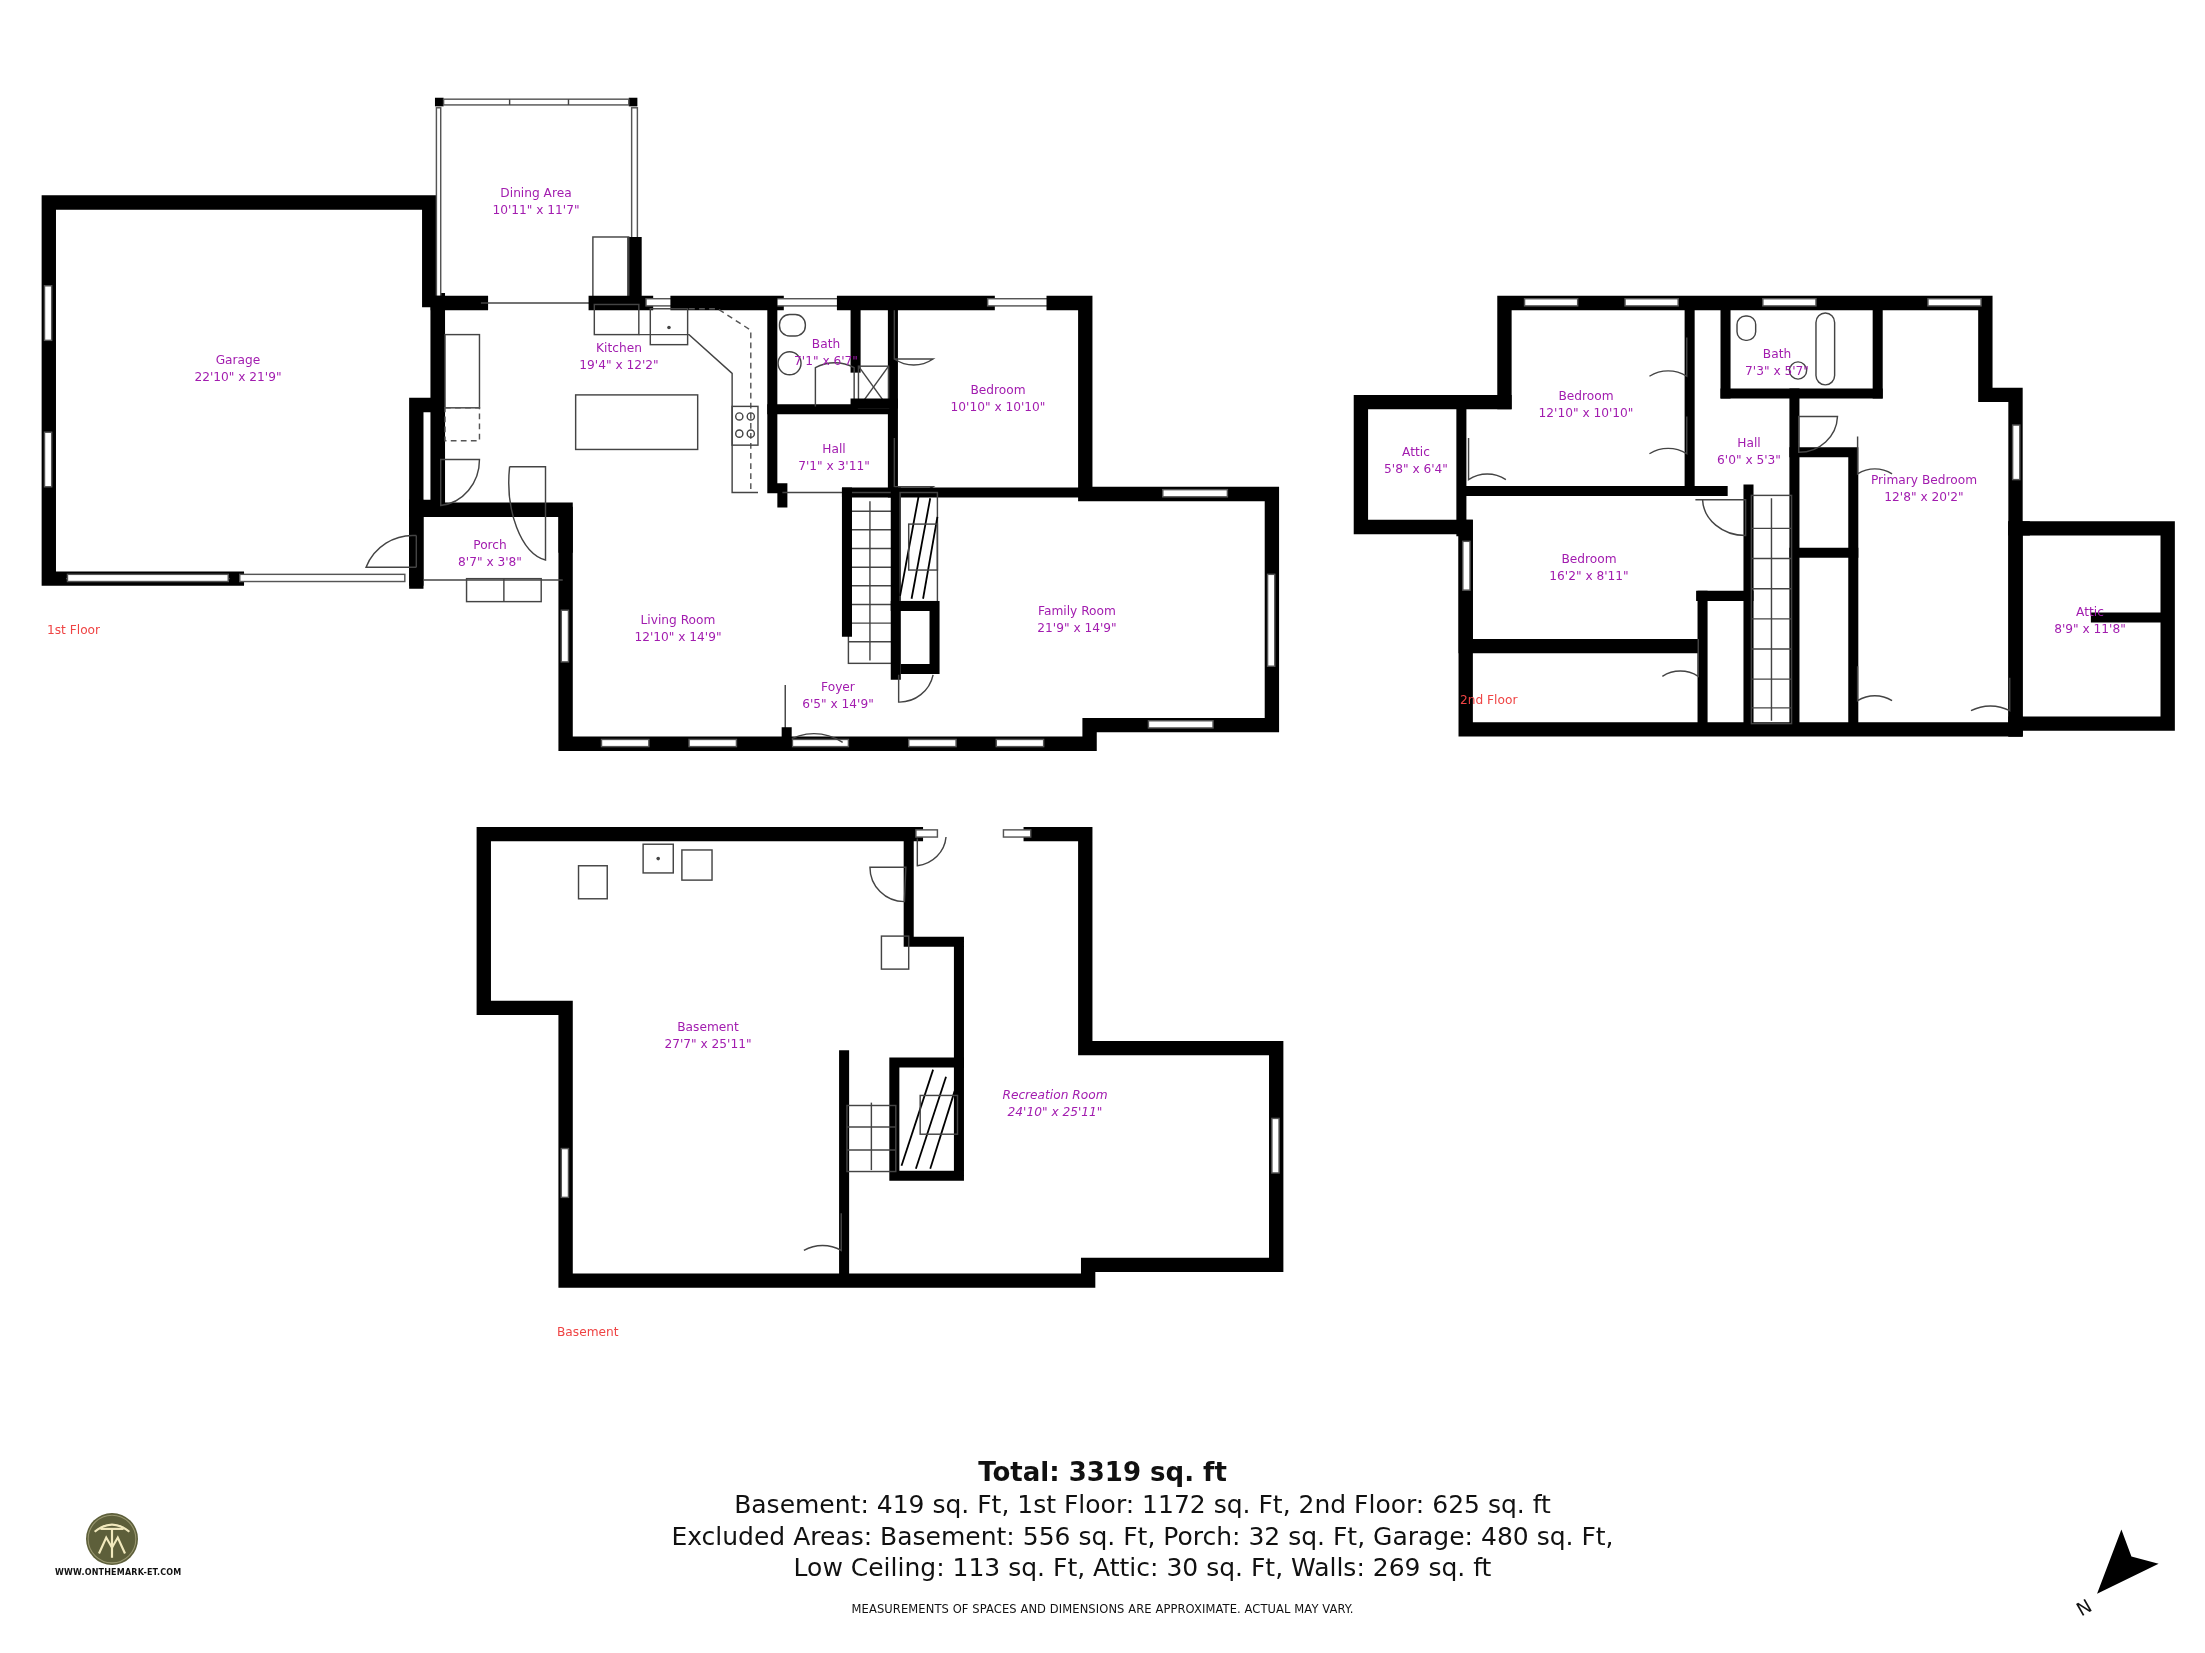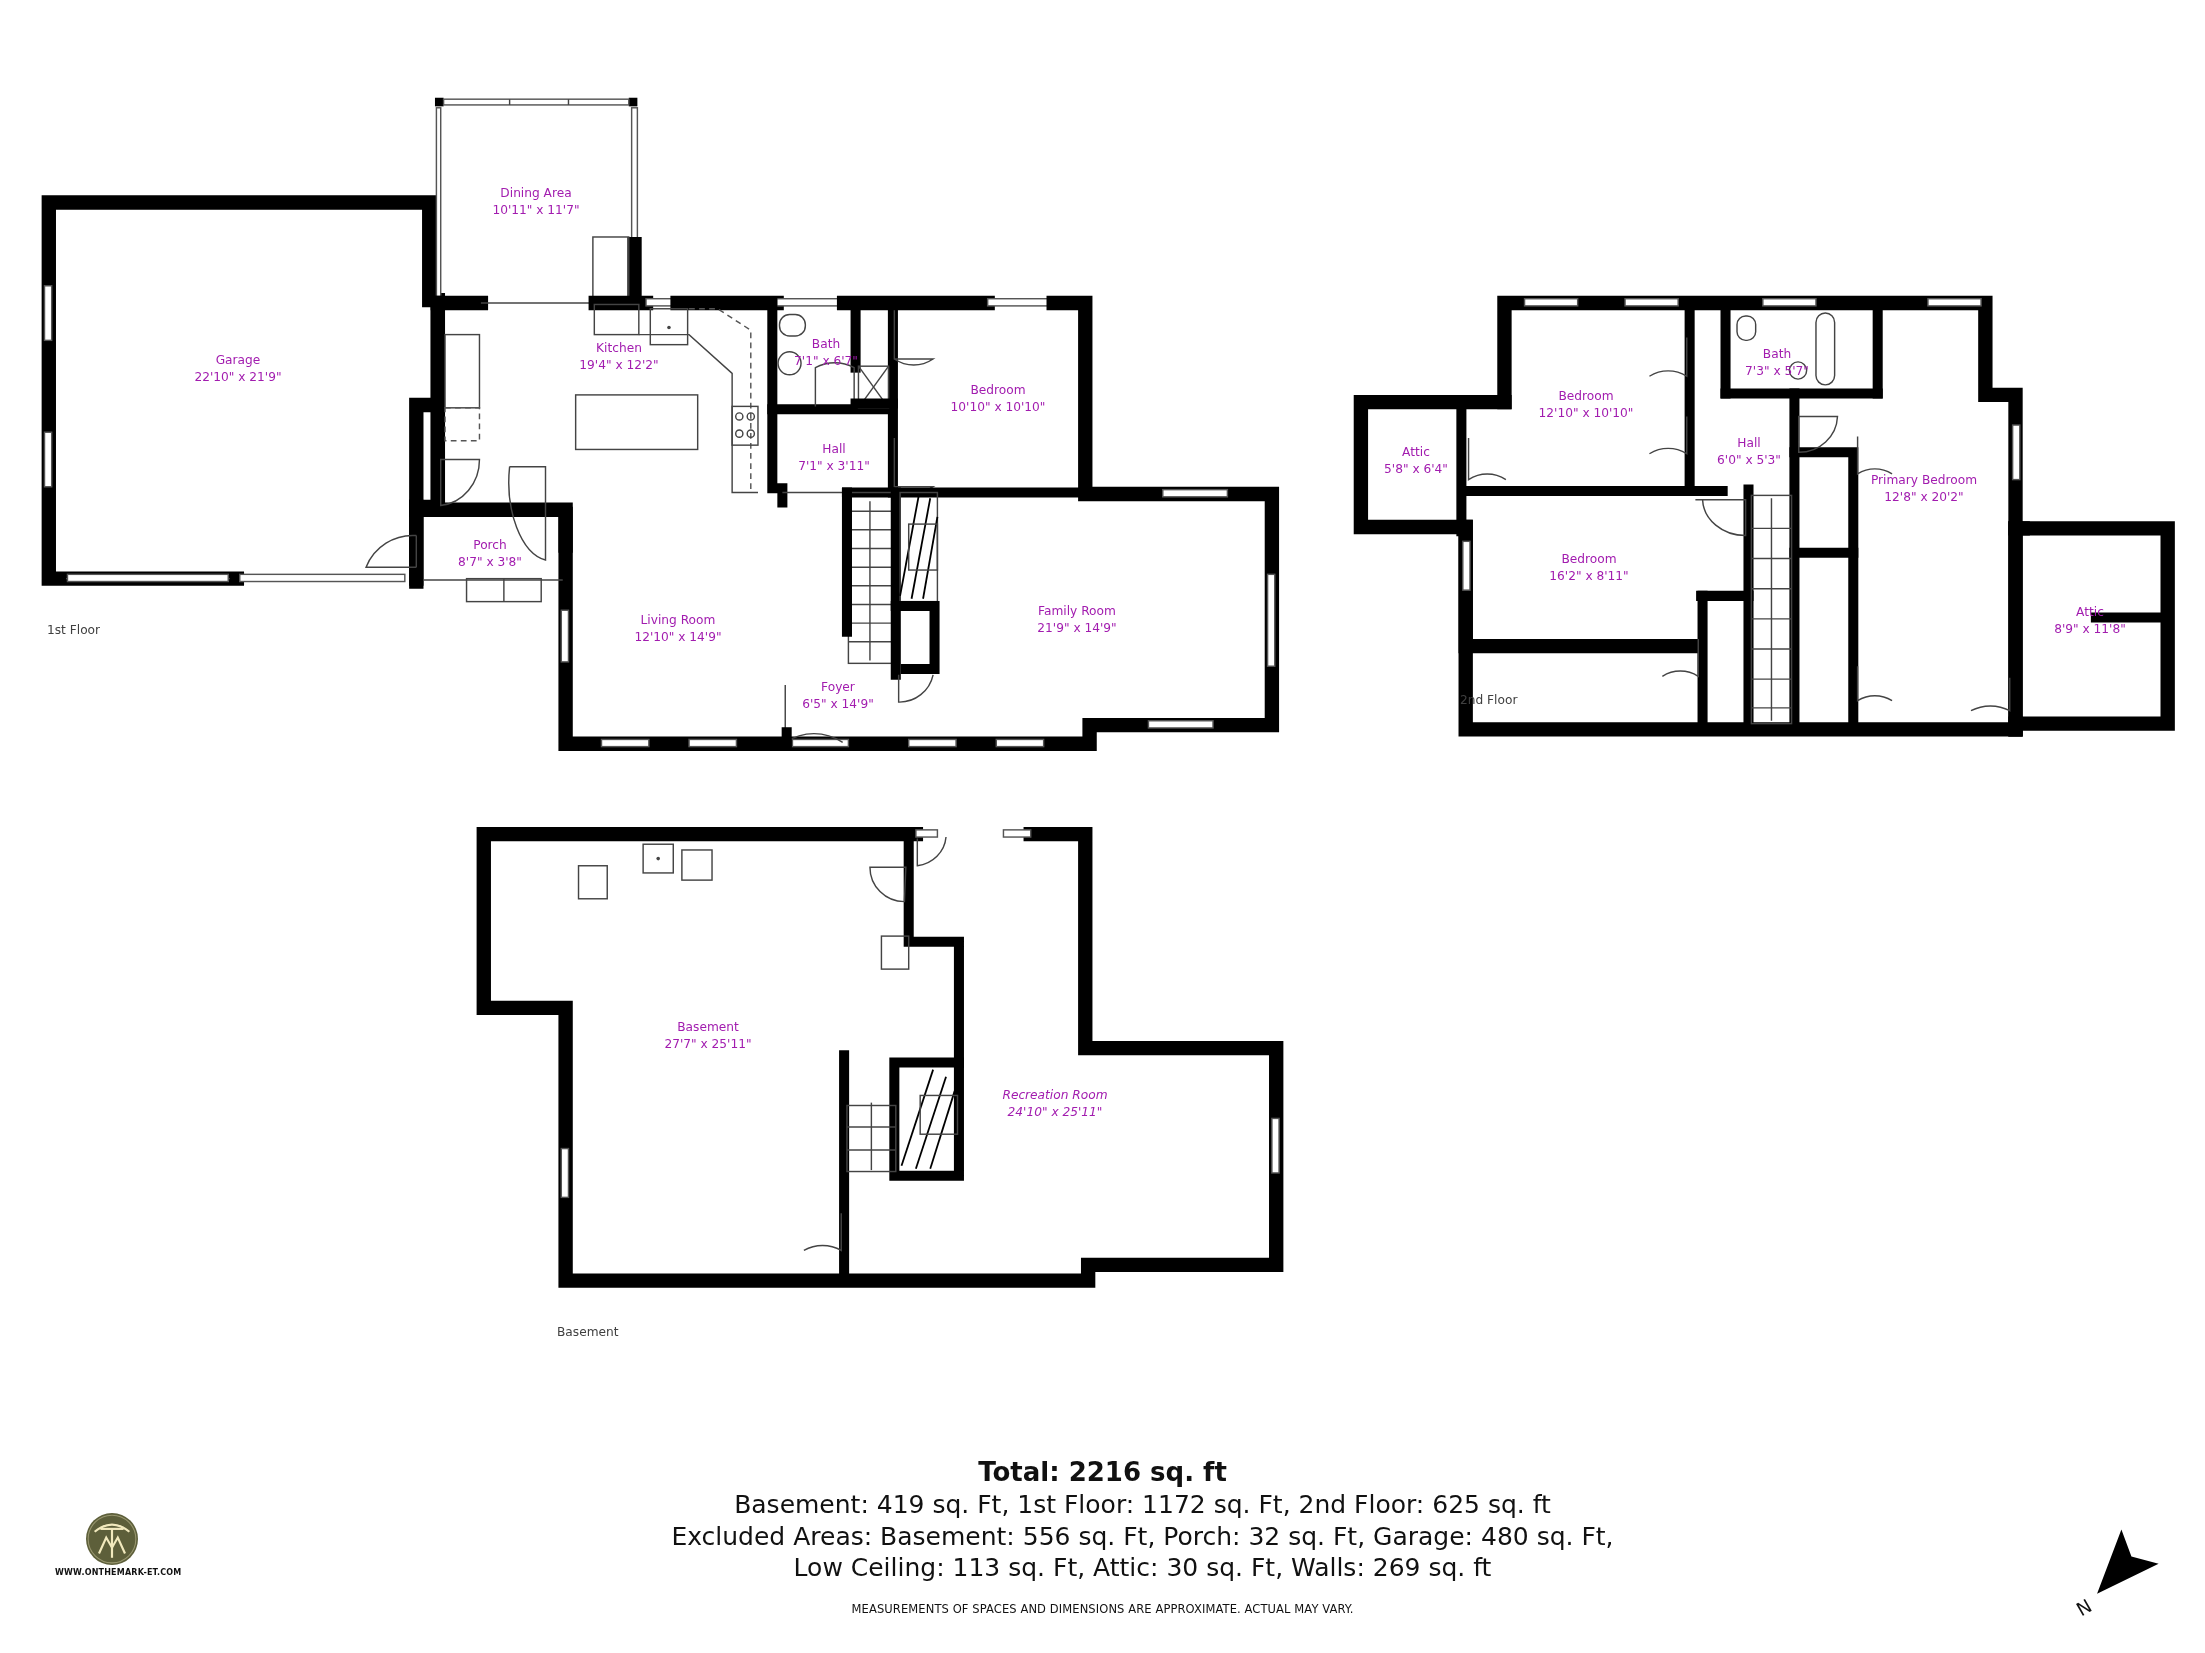--- a/index.html
+++ b/index.html
@@ -5,21 +5,21 @@
   html, body { margin: 0; padding: 0; background: #ffffff; }
   body { width: 2205px; height: 1654px; position: relative; overflow: hidden; font-family: "DejaVu Sans", sans-serif; color: #111; }
   svg.plan { position: absolute; left: 0; top: 0; }
   .wall { fill: none; stroke: #000; stroke-width: 20; stroke-linejoin: miter; stroke-linecap: square; }
   .iwall { fill: none; stroke: #000; stroke-width: 14; stroke-linecap: square; }
   .thin { fill: none; stroke: #444; stroke-width: 2; }
   .dash { fill: none; stroke: #555; stroke-width: 2; stroke-dasharray: 8 6; }
   .win { fill: #fff; stroke: #555; stroke-width: 2; }
   .hatch { stroke: #000; stroke-width: 2.5; }
   .room-label { position: absolute; transform: translate(-50%, 0); text-align: center; font-size: 12.2px; line-height: 17px; white-space: nowrap; color: #a21caf; }
-  .floor-label { position: absolute; font-size: 12.2px; color: #404040; }
+  .floor-label { position: absolute; font-size: 12.2px; color: #ef4444; }
   .summary { position: absolute; left: 0; width: 2205px; text-align: center; }
   .summary .total { position: absolute; top: 1457px; width: 100%; font-size: 26px; font-weight: bold; }
   .summary .line { position: absolute; width: 100%; font-size: 25px; margin-left: 40px; }
   .disclaimer { position: absolute; top: 1602px; width: 2205px; text-align: center; font-size: 11.5px; letter-spacing: 0.1px; }
   .logo { position: absolute; left: 86px; top: 1513px; width: 52px; height: 52px; border-radius: 50%; background: #5d5f3a; }
   .logo-url { position: absolute; left: 55px; top: 1568px; font-size: 8px; font-weight: bold; letter-spacing: 0.2px; }
   .north { position: absolute; left: 2067px; top: 1522px; width: 136px; height: 115px; }
 </style>
 </head>
 <body>
@@ -300,21 +300,21 @@
 <div class="room-label" style="left:1055px; top:1087px;font-style:italic;">
   <div>Recreation Room</div>
   <div>24'10" x 25'11"</div>
 </div>
 
 <div class="floor-label" style="left:47px; top:623px;">1st Floor</div>
 <div class="floor-label" style="left:1460px; top:693px;">2nd Floor</div>
 <div class="floor-label" style="left:557px; top:1325px;">Basement</div>
 
 <div class="summary">
-  <div class="total">Total: 2216 sq. ft</div>
+  <div class="total">Total: 3319 sq. ft</div>
   <div class="line" style="top:1490px;">Basement: 419 sq. Ft, 1st Floor: 1172 sq. Ft, 2nd Floor: 625 sq. ft</div>
   <div class="line" style="top:1522px;">Excluded Areas: Basement: 556 sq. Ft, Porch: 32 sq. Ft, Garage: 480 sq. Ft,</div>
   <div class="line" style="top:1553px;">Low Ceiling: 113 sq. Ft, Attic: 30 sq. Ft, Walls: 269 sq. ft</div>
 </div>
 <div class="disclaimer">MEASUREMENTS OF SPACES AND DIMENSIONS ARE APPROXIMATE. ACTUAL MAY VARY.</div>
 
 <div class="logo">
   <svg width="52" height="52" viewBox="0 0 72 72">
     <circle cx="36" cy="36" r="33" fill="none" stroke="#f1e9bd" stroke-width="1.5" opacity="0.4"></circle>
     <path d="M 12 26 Q 36 6 60 26" fill="none" stroke="#f1e9bd" stroke-width="3"></path>

